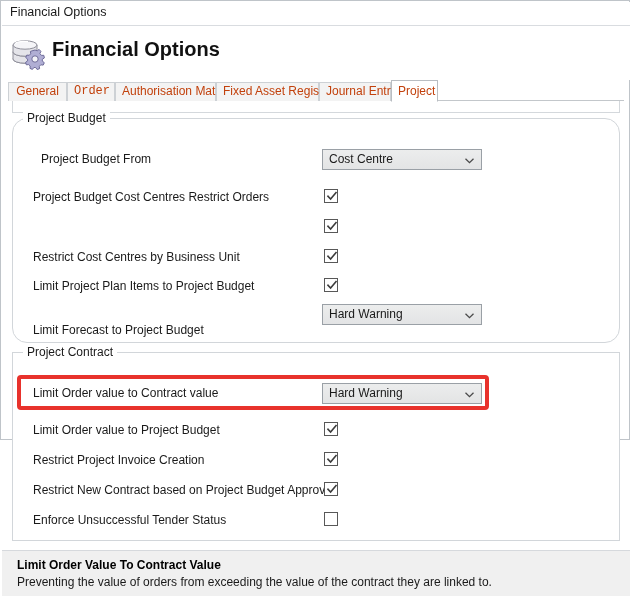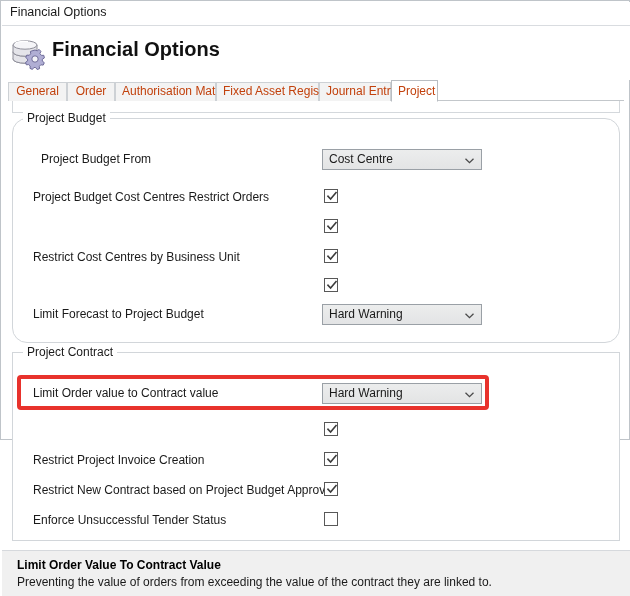--- a/index.html
+++ b/index.html
@@ -254,21 +254,21 @@
           <circle cx="0" cy="0" r="3.2" fill="#f2f2f7" stroke="#6e6b99" stroke-width="1"></circle>
         </g>
       </svg>
     </span>
     <span id="header-title">Financial Options</span>
   </div>
 
   <div id="tab-underline"></div>
   <div id="tabstrip">
       <div class="tab" style="left: 0px; width: 59px;">General</div>
-      <div class="tab" style="left: 59px; width: 48px;">Order</div>
+      <div class="tab" style="left: 59px; width: 48px; font-family: Liberation Mono, monospace;">Order</div>
       <div class="tab" style="left: 107px; width: 101px;">Authorisation Matrix</div>
       <div class="tab" style="left: 208px; width: 103px;">Fixed Asset Register</div>
       <div class="tab" style="left: 311px; width: 72px;">Journal Entry</div>
       <div class="tab active" style="left: 383px; width: 47px;">Project</div>
     </div>
   <div id="subtab-strip"></div>
 
   <div class="groupbox" id="group-project-budget">
     <span class="group-legend">Project Budget</span>
   <span class="row-label" style="left: 20px; top: 33px; margin-left: 8px;">Project Budget From</span>
@@ -288,43 +288,45 @@
         <svg class="tick" viewBox="0 0 12 12">
           <path d="M2 6.2 L4.6 9 L10 2.6" fill="none" stroke="#3c3c3c" stroke-width="1.6" stroke-linecap="square"></path>
         </svg>
       </div>
       <span class="row-label" style="left: 20px; top: 131px;">Restrict Cost Centres by Business Unit</span>
       <div class="checkbox" style="left: 311px; top: 130px;">
         <svg class="tick" viewBox="0 0 12 12">
           <path d="M2 6.2 L4.6 9 L10 2.6" fill="none" stroke="#3c3c3c" stroke-width="1.6" stroke-linecap="square"></path>
         </svg>
       </div>
+      <span class="row-label" style="left: 20px; top: 160px;">Limit Project Plan Items to Project Budget</span>
       <div class="checkbox" style="left: 311px; top: 159px;">
         <svg class="tick" viewBox="0 0 12 12">
           <path d="M2 6.2 L4.6 9 L10 2.6" fill="none" stroke="#3c3c3c" stroke-width="1.6" stroke-linecap="square"></path>
         </svg>
       </div>
-      <span class="row-label" style="left: 20px; top: 188px;">Limit Forecast to Project Budget</span>
+      <span class="row-label" style="left: 20px; top: 204px;">Limit Forecast to Project Budget</span>
       <div class="combo" style="left: 309px; top: 185px; width: 160px;">
         <span class="combo-text">Hard Warning</span>
         <svg class="combo-arrow" viewBox="0 0 13 13">
           <path d="M2.5 4.8 L6.5 8.6 L10.5 4.8" fill="none" stroke="#4a4a4a" stroke-width="1.3"></path>
         </svg>
       </div>
     </div>
 
   <div class="groupbox" id="group-project-contract">
     <span class="group-legend">Project Contract</span>
   <span class="row-label" style="left: 20px; top: 33px;">Limit Order value to Contract value</span>
       <div class="combo" style="left: 309px; top: 30px; width: 160px;">
         <span class="combo-text">Hard Warning</span>
         <svg class="combo-arrow" viewBox="0 0 13 13">
           <path d="M2.5 4.8 L6.5 8.6 L10.5 4.8" fill="none" stroke="#4a4a4a" stroke-width="1.3"></path>
         </svg>
       </div>
+      <span class="row-label" style="left: 20px; top: 70px;">Limit Order value to Project Budget</span>
       <div class="checkbox" style="left: 311px; top: 69px;">
         <svg class="tick" viewBox="0 0 12 12">
           <path d="M2 6.2 L4.6 9 L10 2.6" fill="none" stroke="#3c3c3c" stroke-width="1.6" stroke-linecap="square"></path>
         </svg>
       </div>
       <span class="row-label" style="left: 20px; top: 100px;">Restrict Project Invoice Creation</span>
       <div class="checkbox" style="left: 311px; top: 99px;">
         <svg class="tick" viewBox="0 0 12 12">
           <path d="M2 6.2 L4.6 9 L10 2.6" fill="none" stroke="#3c3c3c" stroke-width="1.6" stroke-linecap="square"></path>
         </svg>

